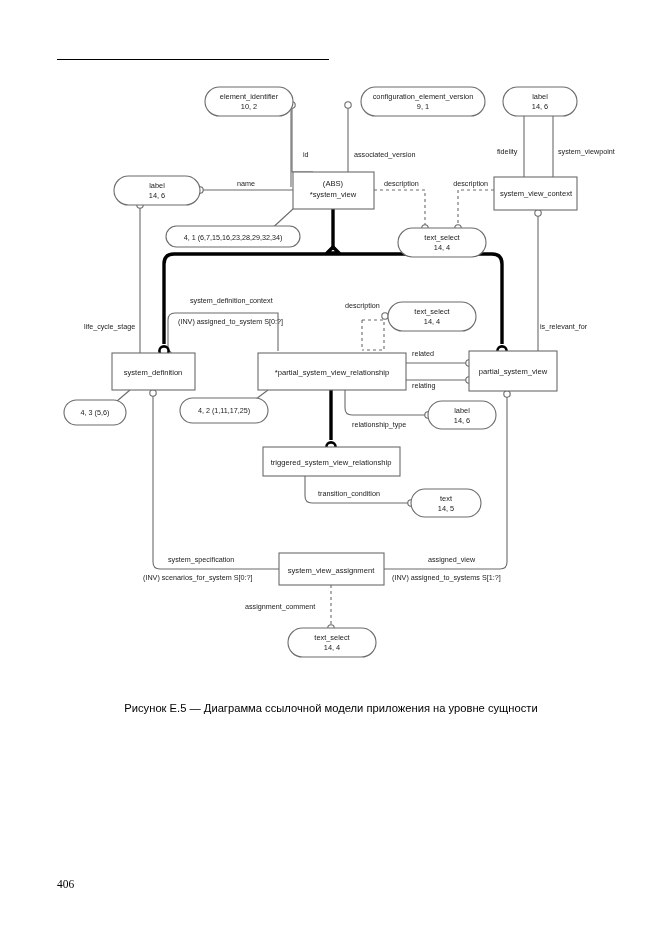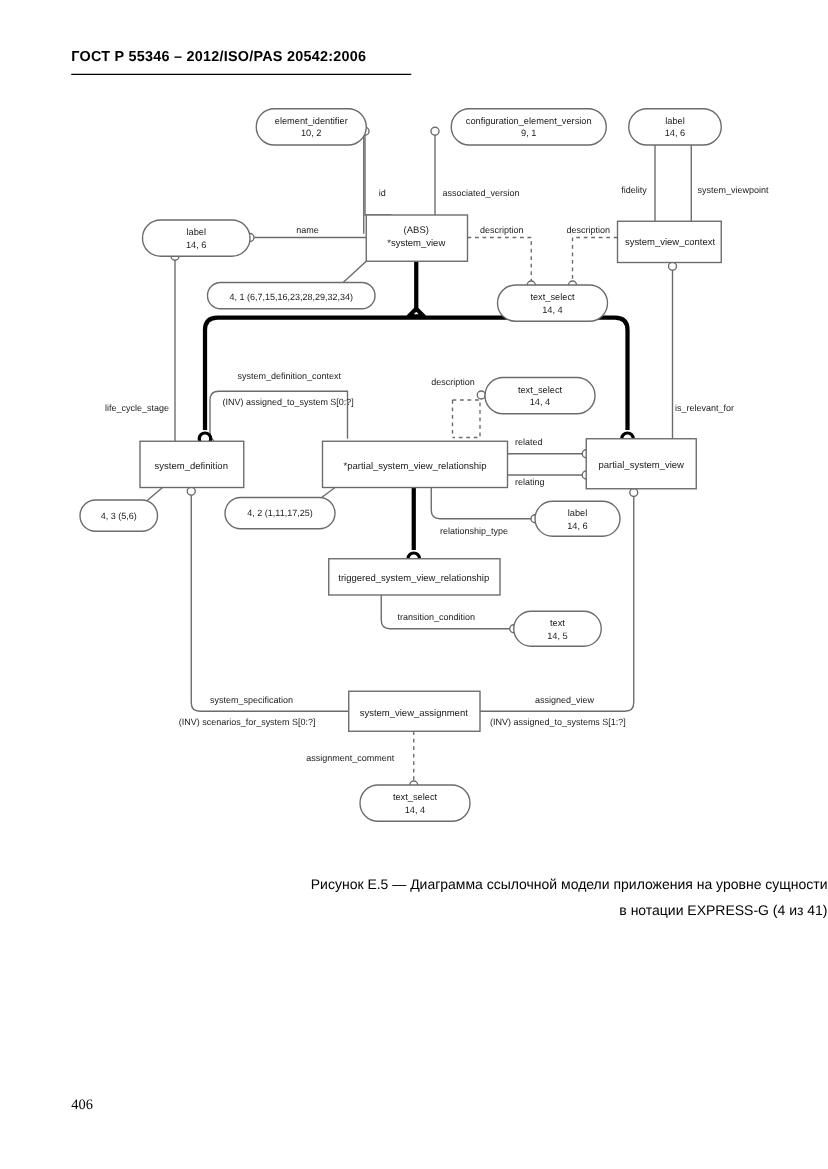--- a/index.html
+++ b/index.html
@@ -44,21 +44,21 @@
     left: 0;
     top: 72px;
     width: 540px;
     height: 610px;
   }
   #caption {
     position: absolute;
     left: 0;
     top: 698px;
     width: 662px;
-    text-align: right;
+    text-align: center;
     font-size: 11.2px;
     line-height: 21px;
     color: #000;
   }
   #caption .ln { display: block; }
   #page-number {
     position: absolute;
     left: 57px;
     top: 878px;
     font-size: 11.5px;
@@ -68,21 +68,20 @@
   svg text {
     font-family: "Liberation Sans", sans-serif;
     fill: #1a1a1a;
   }
 </style>
 </head>
 <body>
 
 <div id="page">
 
-  <div id="header-title">ГОСТ Р 55346 – 2012/ISO/PAS 20542:2006</div>
   <div id="header-rule"></div>
 
   <div id="diagram-wrap">
     <svg width="662" height="610" viewBox="0 0 662 610">
       <defs>
         <style>
           .ln { stroke: #6b6b6b; stroke-width: 1.1; fill: none; }
           .ln-dash { stroke: #6b6b6b; stroke-width: 1.1; fill: none; stroke-dasharray: 3 3; }
           .thick { stroke: #000000; stroke-width: 3.4; fill: none; stroke-linecap: butt; stroke-linejoin: round; }
           .bx { stroke: #6b6b6b; stroke-width: 1.1; fill: #ffffff; }
@@ -335,18 +334,17 @@
       <text class="t-a" x="143" y="508" text-anchor="start">(INV) scenarios_for_system S[0:?]</text>
       <text class="t-a" x="428" y="490" text-anchor="start">assigned_view</text>
       <text class="t-a" x="392" y="508" text-anchor="start">(INV) assigned_to_systems S[1:?]</text>
       <text class="t-a" x="245" y="537" text-anchor="start">assignment_comment</text>
 
     </svg>
   </div>
 
   <div id="caption">
     <span class="ln">Рисунок Е.5 — Диаграмма ссылочной модели приложения на уровне сущности</span>
-    <span class="ln">в нотации EXPRESS-G (4 из 41)</span>
   </div>
 
   <div id="page-number">406</div>
 
 </div>
 
 </body></html>

